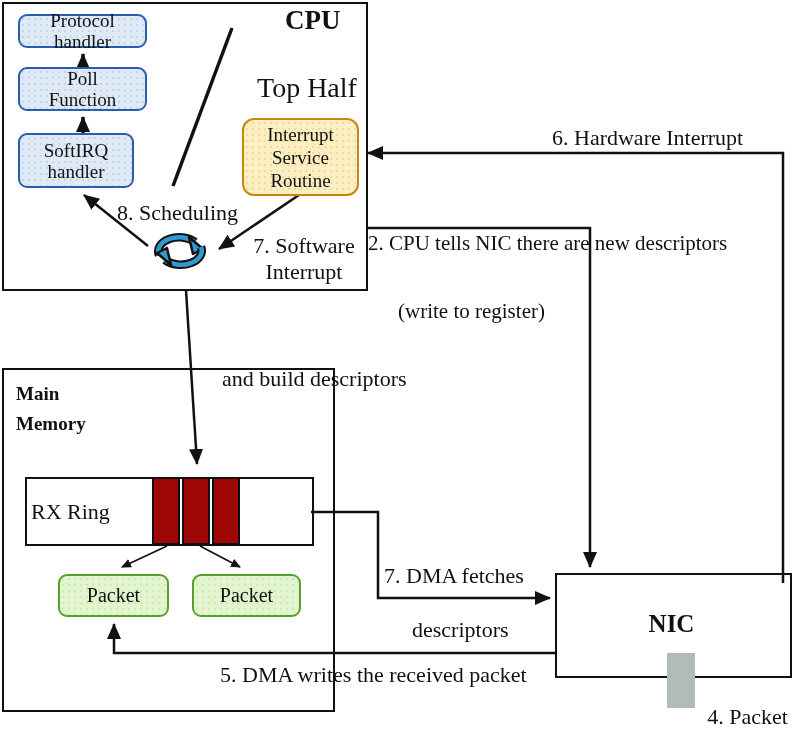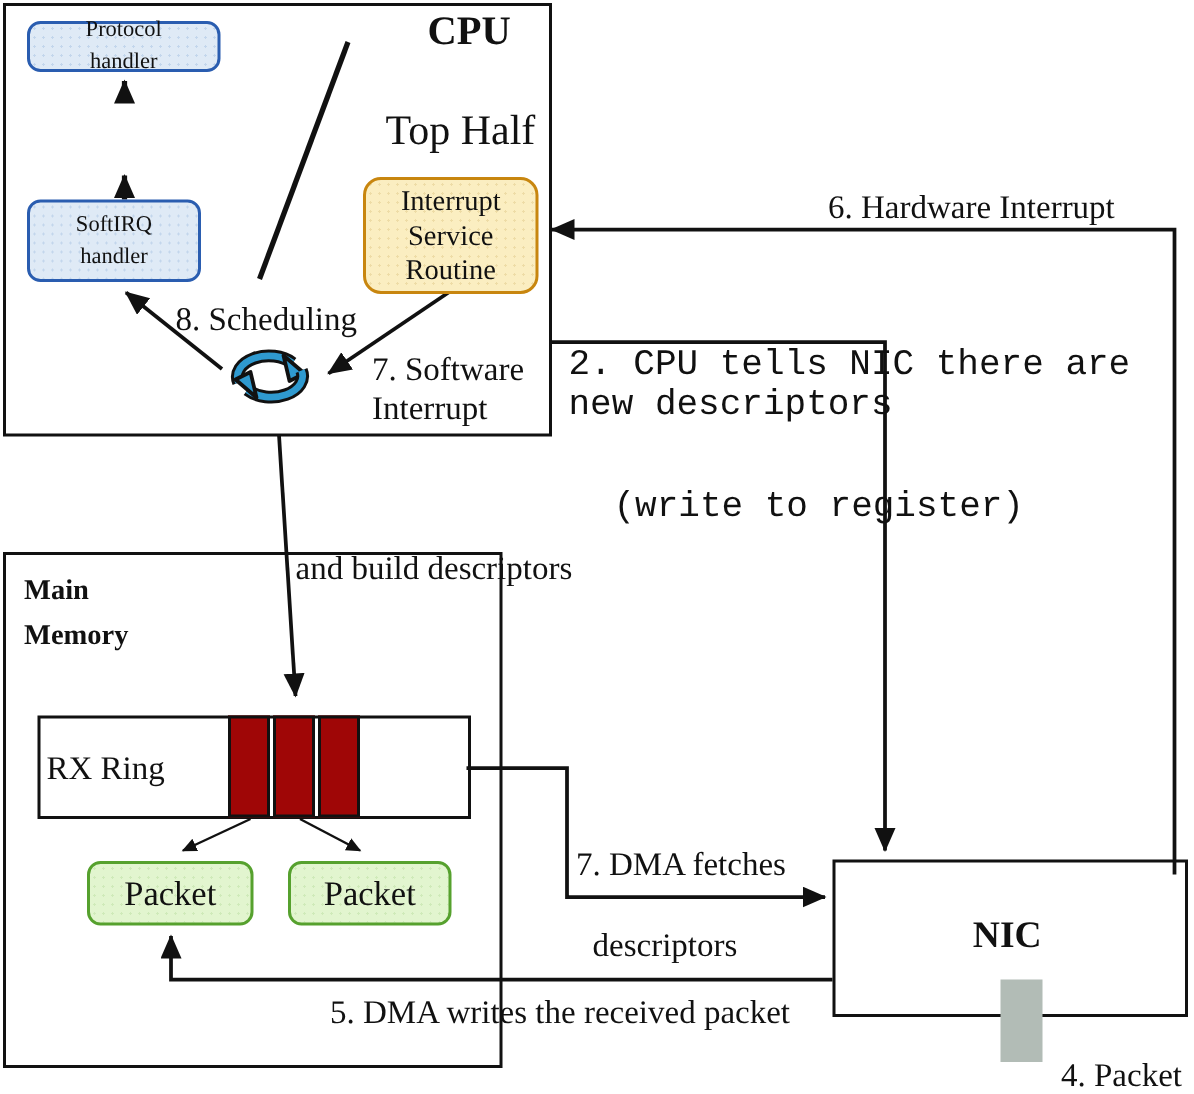--- a/index.html
+++ b/index.html
@@ -12,27 +12,27 @@
   html,body{margin:0;padding:0;background:#ffffff;}
   .canvas{position:relative;width:796px;height:729px;background:#fff;overflow:hidden;
           font-family:"Liberation Serif","DejaVu Serif",serif;color:#111;}
   .abs{position:absolute;}
   .frame{position:absolute;border:2px solid #111;background:#fff;z-index:1;}
   .lbl{position:absolute;z-index:10;white-space:pre-line;line-height:27px;font-size:22px;}
   .node{position:absolute;z-index:10;display:flex;align-items:center;justify-content:center;
         text-align:center;white-space:pre-line;}
   .blue{background:var(--box-blue-fill);border:2.5px solid var(--box-blue-border);border-radius:9px;
         background-image:radial-gradient(#c3d6ec 0.8px, transparent 0.9px);background-size:6px 6px;
-        font-size:15px;line-height:21px;}
+        font-size:19px;line-height:21px;}
   .isr{background:var(--isr-fill);border:2.5px solid var(--isr-border);border-radius:12px;
         background-image:radial-gradient(#eedca6 0.8px, transparent 0.9px);background-size:6px 6px;
         font-size:19px;line-height:23px;}
   .packet{background:var(--packet-fill);border:2.5px solid var(--packet-border);border-radius:9px;
         background-image:radial-gradient(#cfeab9 0.8px, transparent 0.9px);background-size:6px 6px;
-        font-size:23px;}
+        font-size:20px;}
   .bold-title{font-weight:bold;}
   #overlay{position:absolute;left:0;top:0;z-index:5;pointer-events:none;}
   .ln{stroke:var(--line-color);fill:none;}
   .cyc-o{stroke:#111;stroke-width:8.5;fill:none;}
   .cyc-b{stroke:var(--cycle-arrow-blue);stroke-width:4.5;fill:none;}
   .cyc-h{fill:var(--cycle-arrow-blue);stroke:#111;stroke-width:2.5;stroke-linejoin:round;}
   .ring-cells{position:absolute;left:152px;top:477px;width:88px;height:68px;display:flex;gap:2px;z-index:10;}
   .ring-cells>div{flex:1;background:var(--ring-cell-fill);border:2px solid #111;}
 </style>
 </head>
@@ -78,56 +78,58 @@
 
     <path class="ln" d="M167,546 L122,567" stroke-width="1.6" marker-end="url(#ah-s)"></path>
     <path class="ln" d="M200,546 L240,567" stroke-width="1.6" marker-end="url(#ah-s)"></path>
   </svg>
 
   <div class="lbl bold-title" style="left:285px;top:7px;font-size:27px;">CPU</div>
   <div class="lbl" style="left:257px;top:74px;font-size:28px;">Top Half</div>
 
   <div class="node blue" style="left:18px;top:14px;width:125px;height:30px;">Protocol
 handler</div>
+  <div class="node blue" style="left:18px;top:67px;width:125px;height:40px;">Poll
+Function</div>
   <div class="node blue" style="left:18px;top:133px;width:112px;height:51px;">SoftIRQ
 handler</div>
   <div class="node isr" style="left:242px;top:118px;width:113px;height:74px;">Interrupt
 Service
 Routine</div>
 
   <div class="lbl" style="left:117px;top:199px;">8. Scheduling</div>
-  <div class="lbl" style="left:248px;top:233px;width:112px;line-height:26px;">7. Software
+  <div class="lbl" style="left:248px;top:233px;width:112px;text-align:center;line-height:26px;">7. Software
 Interrupt</div>
 
   <div class="lbl bold-title" style="left:16px;top:379px;font-size:19px;line-height:30px;">Main
 Memory</div>
   <div class="lbl" style="left:31px;top:498px;z-index:11;">RX Ring</div>
 
   <div class="ring-cells">
     <div></div>
     <div></div>
     <div></div>
   </div>
 
   <div class="node packet" style="left:58px;top:574px;width:107px;height:39px;">Packet</div>
   <div class="node packet" style="left:192px;top:574px;width:105px;height:39px;">Packet</div>
 
   <div class="node bold-title" style="left:555px;top:573px;width:233px;height:101px;font-size:25px;z-index:6;">NIC</div>
   <div class="abs" style="left:667px;top:653px;width:28px;height:55px;background:var(--nic-port-fill);z-index:12;"></div>
 
   <div class="lbl" style="left:196px;top:340px;line-height:26px;">
-    <div style="margin-left:1px;">and build descriptors</div>
+    <div style="margin-left:26px;">and build descriptors</div>
   </div>
-  <div class="lbl" style="left:379px;top:203px;font-size:24px;font-family:Liberation Mono, monospace;">
+  <div class="lbl" style="left:368px;top:203px;font-size:21px;">
     <div>2. CPU tells NIC there are new descriptors</div>
     <div style="margin-left:30px;margin-top:14px;">(write to register)</div>
   </div>
   <div class="lbl" style="left:384px;top:535px;">
     <div>7. DMA fetches</div>
-    <div style="margin-left:11px;">descriptors</div>
+    <div style="margin-left:28px;">descriptors</div>
   </div>
   <div class="lbl" style="left:690px;top:676px;width:98px;text-align:right;z-index:13;">
     <div>4. Packet</div>
     
   </div>
   <div class="lbl" style="left:220px;top:661px;">5. DMA writes the received packet</div>
   <div class="lbl" style="left:536px;top:124px;margin-left:16px;">6. Hardware Interrupt</div>
 
 </div>
 

